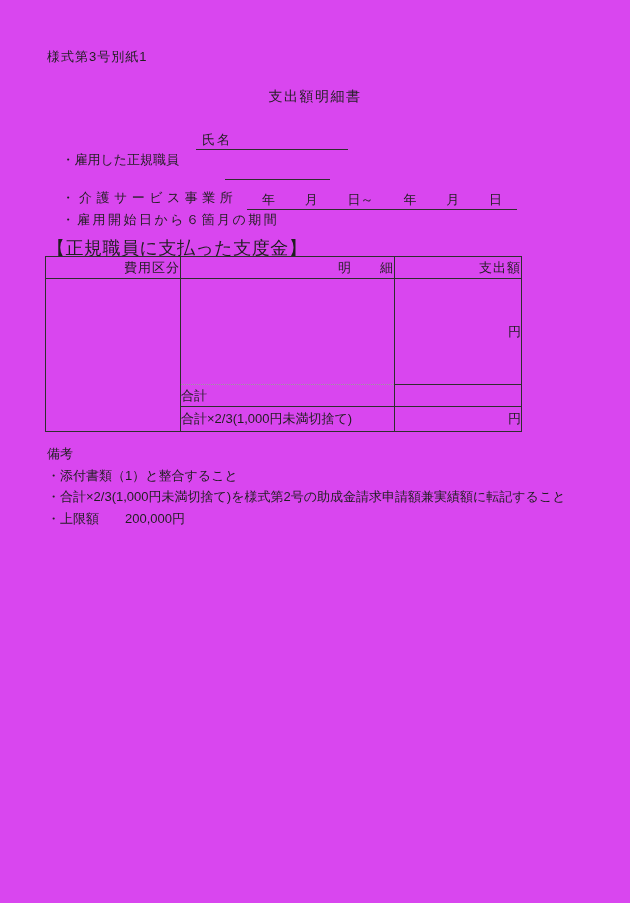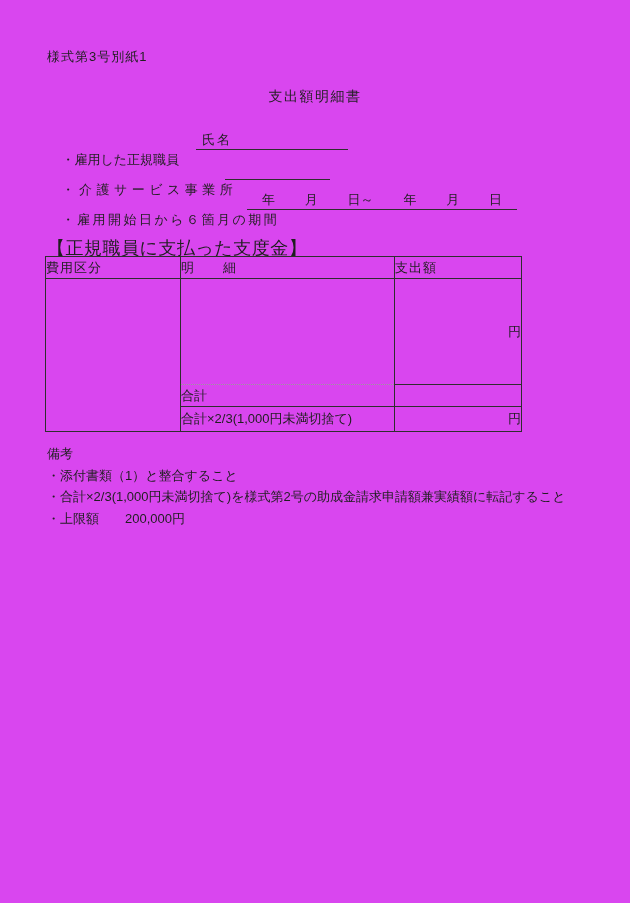--- a/index.html
+++ b/index.html
@@ -38,21 +38,21 @@
   
   .field-row {
     left: 47px;
     width: 540px;
     height: 20px;
     line-height: 20px;
     white-space: pre;
   }
   .field-row .label { display: inline-block; text-align: center; }
   .ls-mid  { letter-spacing: 2.5px; }
-  .ls-wide { letter-spacing: 4.5px; }
+  .ls-wide { letter-spacing: 4.5px; margin-top: 8px; }
   .blank {
     position: absolute;
     bottom: 0;
     height: 20px;
     line-height: 19px;
     border-bottom: 1px solid #2e2e2e;
     box-sizing: border-box;
     margin-top: 16px;
   }
   .blank-name   { left: 149px; width: 152px; padding-left: 6px; letter-spacing: 2px; }
@@ -83,21 +83,21 @@
     font-size: 13px;
     font-weight: normal;
     color: #1f1f1f;
     padding: 0;
     vertical-align: middle;
     white-space: pre;
   }
   .col-category { width: 135px; }
   .col-detail   { width: 214px; }
   .col-amount   { width: 127px; }
-  .doc-table thead th { height: 21px; text-align: left; letter-spacing: 1px; }
+  .doc-table thead th { height: 21px; text-align: right; letter-spacing: 1px; }
   .row-tall td { height: 105px; }
   .row-tall .cell-detail-blank { border-bottom: 1px dotted #9a9a9a; }
   .cell-amount-top {
     vertical-align: top;
     text-align: right;
     padding: 5px 8px 0 0;
     border-bottom: 1px dotted #9a9a9a;
   }
   .row-total td { height: 21px; border-top: 1px dotted #9a9a9a; }
   .cell-total-label { padding-left: 6px; text-align: left; margin-left: 33px; }

